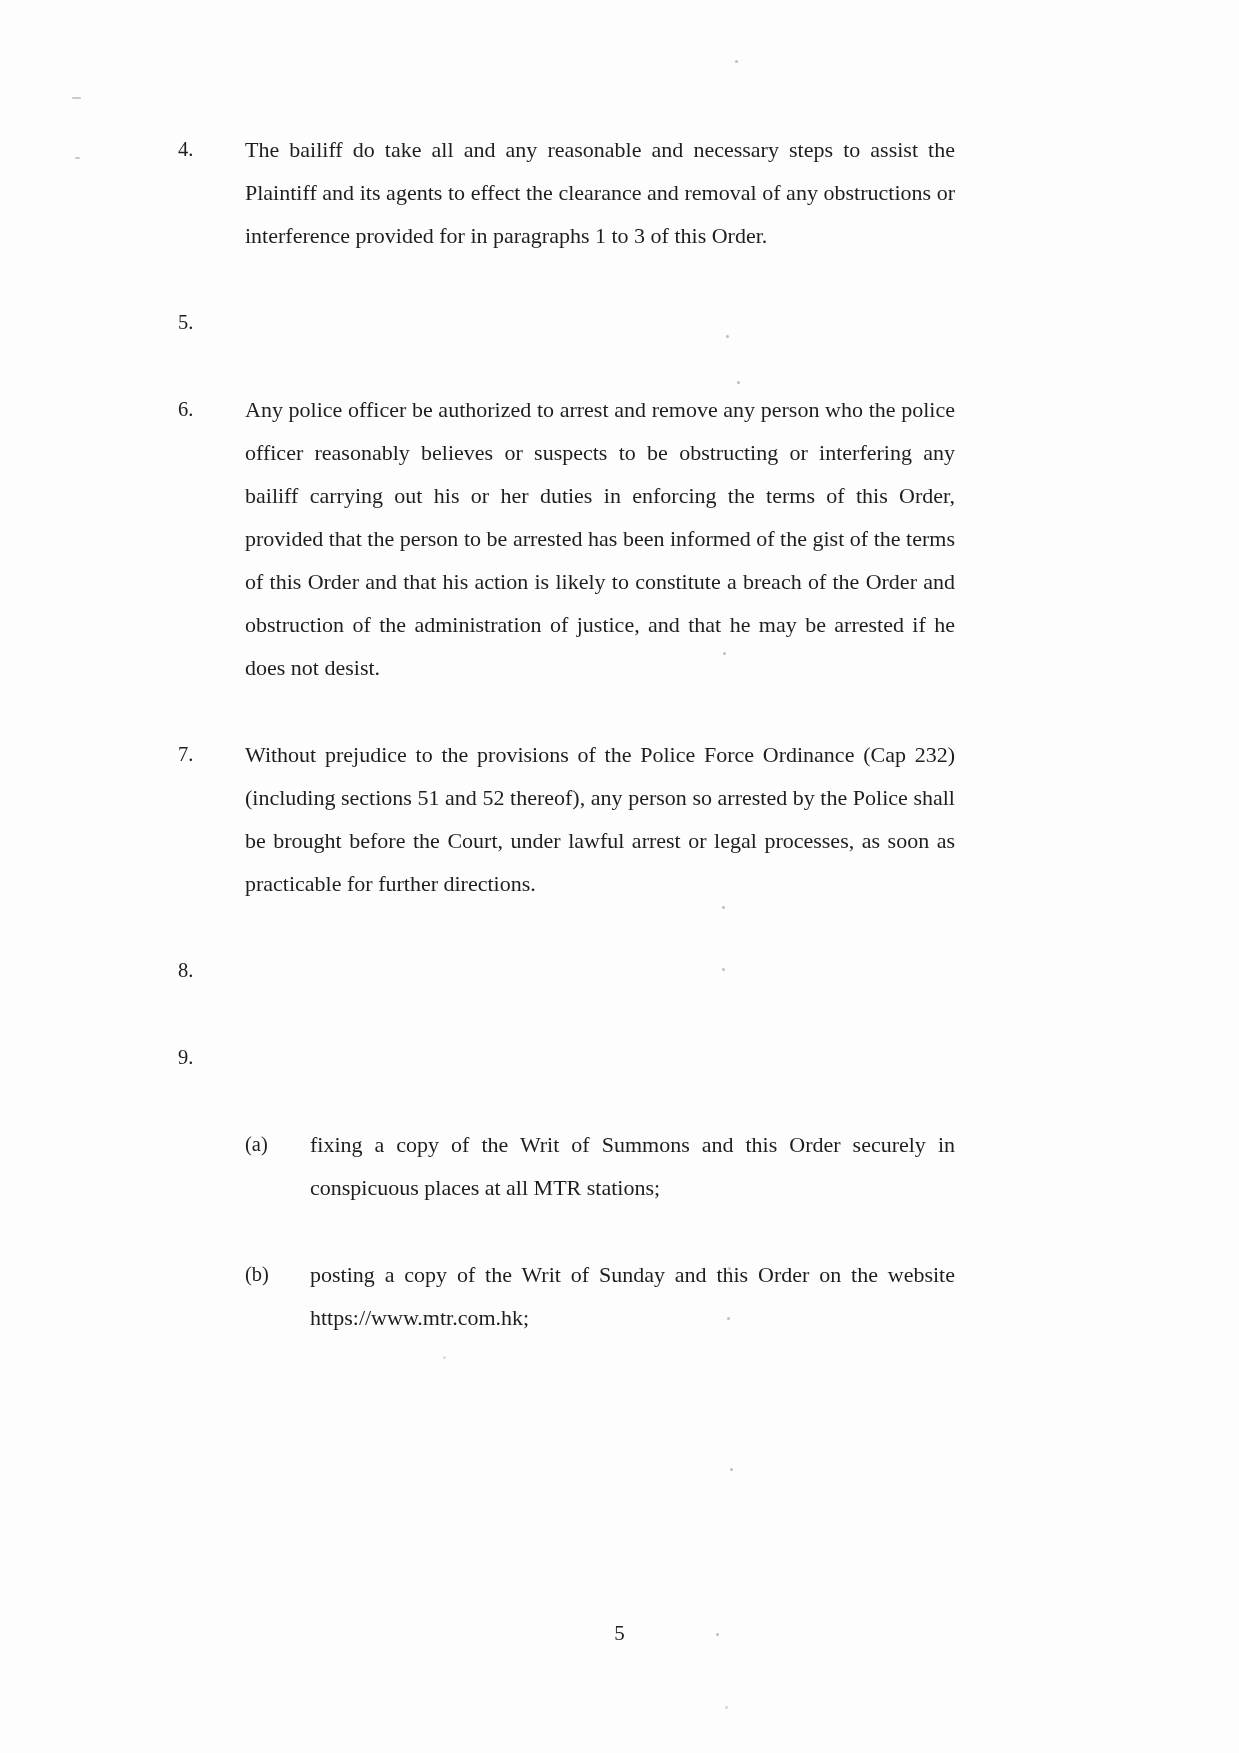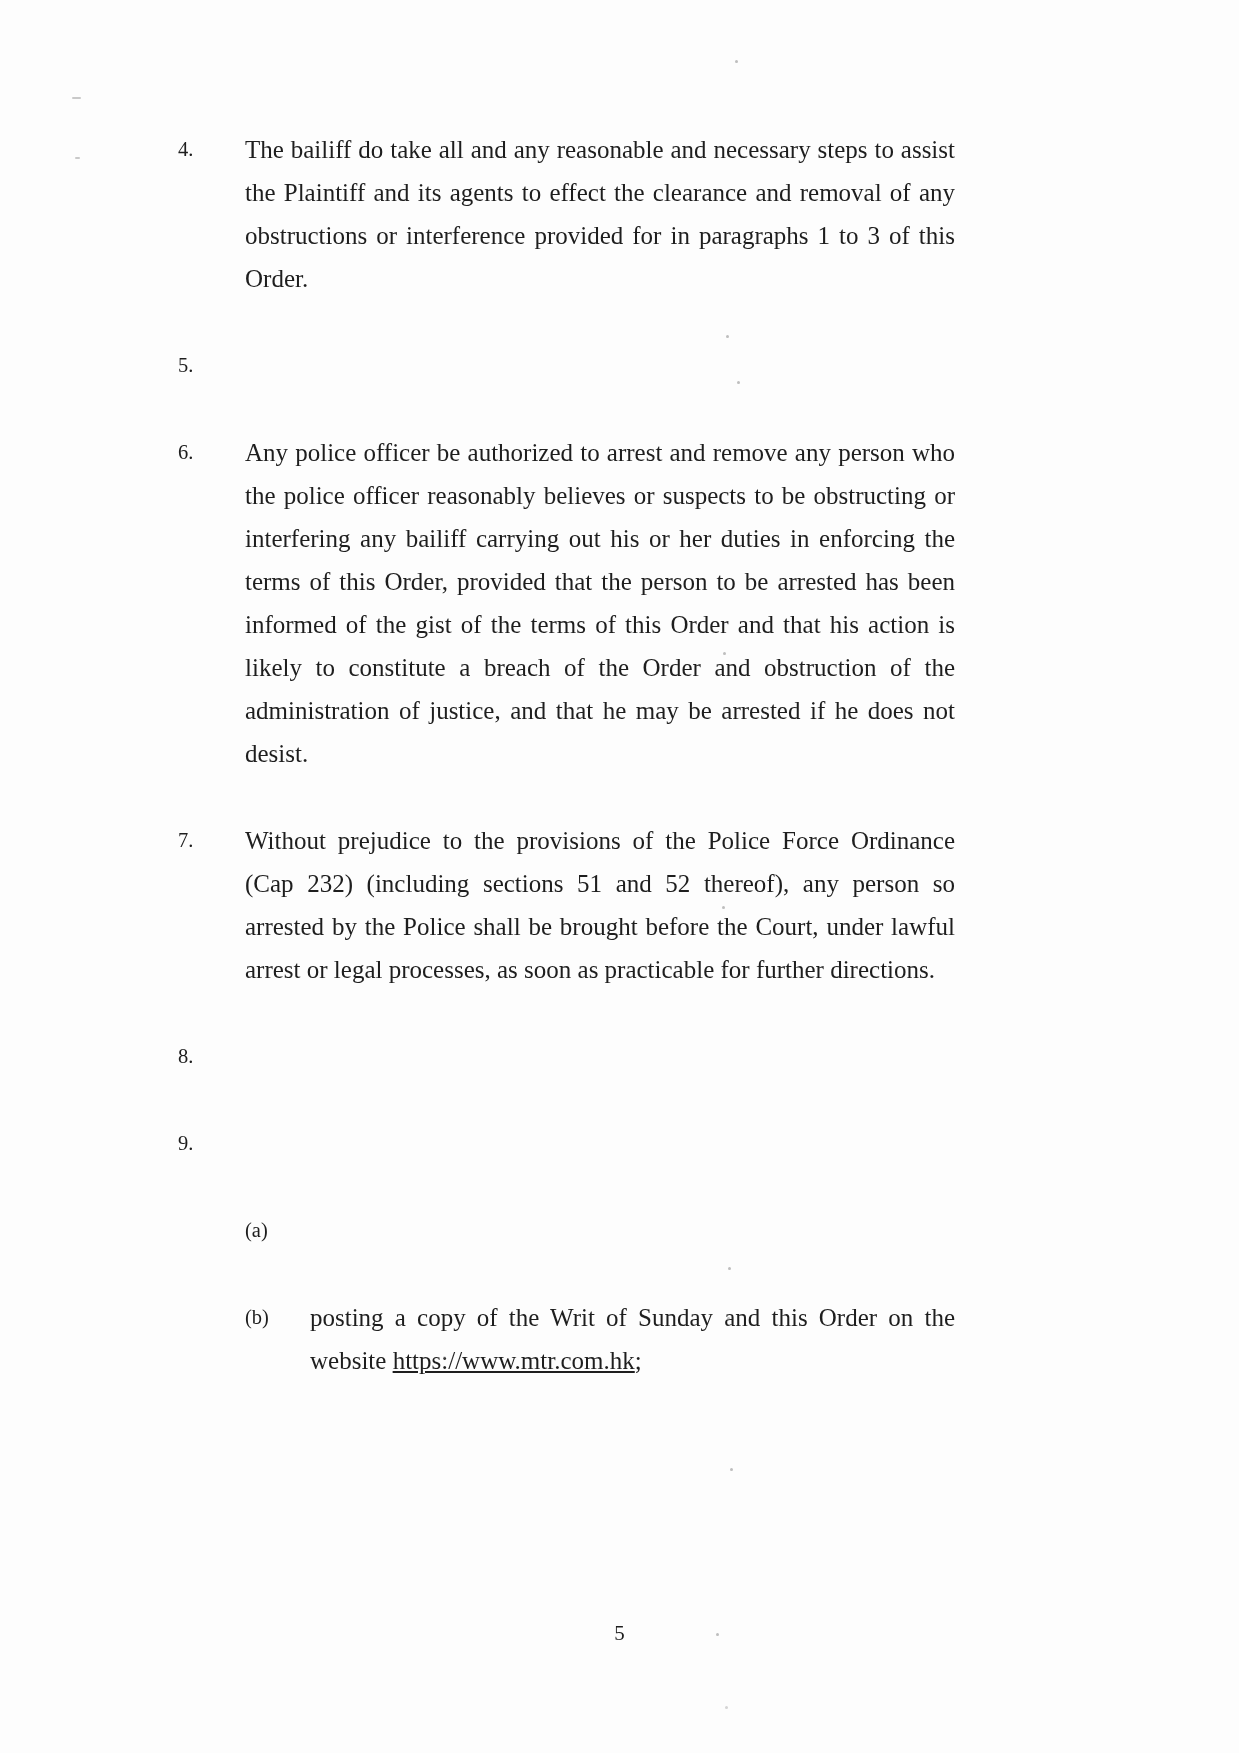--- a/index.html
+++ b/index.html
@@ -27,37 +27,36 @@
   }
   .item .num {
     flex: 0 0 67px;
     width: 67px;
     font-size: 20.5px;
     line-height: 43px;
     white-space: nowrap;
   }
   .item .text {
     width: 710px;
-    font-size: 25px;
+    font-size: 22px;
     line-height: 43px;
     text-align: justify;
   }
   .item.sub {
     margin-left: 67px;
   }
   .item.sub .num {
     flex: 0 0 65px;
     width: 65px;
   }
   .item.sub .text {
     width: 645px;
   }
   .link {
     color: inherit;
-    text-decoration: underline;
     cursor: pointer;
   }
   .page-number {
     position: absolute;
     top: 1612px;
     left: 0;
     width: 1239px;
     text-align: center;
     font-size: 21px;
     line-height: 43px;
@@ -104,20 +103,21 @@
   <div class="item">
     <div class="num">8.</div>
   </div>
 
   <div class="item">
     <div class="num">9.</div>
   </div>
 
   <div class="item sub">
     <div class="num">(a)</div>
+    <div class="text">fixing a copy of the Writ of Summons and this Order securely in conspicuous places at all MTR stations;</div>
   </div>
 
   <div class="item sub">
     <div class="num">(b)</div>
     <div class="text"><span>posting a copy of the Writ of Sunday and this Order on the website</span> <a class="link">https://www.mtr.com.hk</a><span>;</span></div>
   </div>
 
   <div class="page-number">5</div>
 
   <div class="speck dash" style="left:72px; top:97px;"></div>

